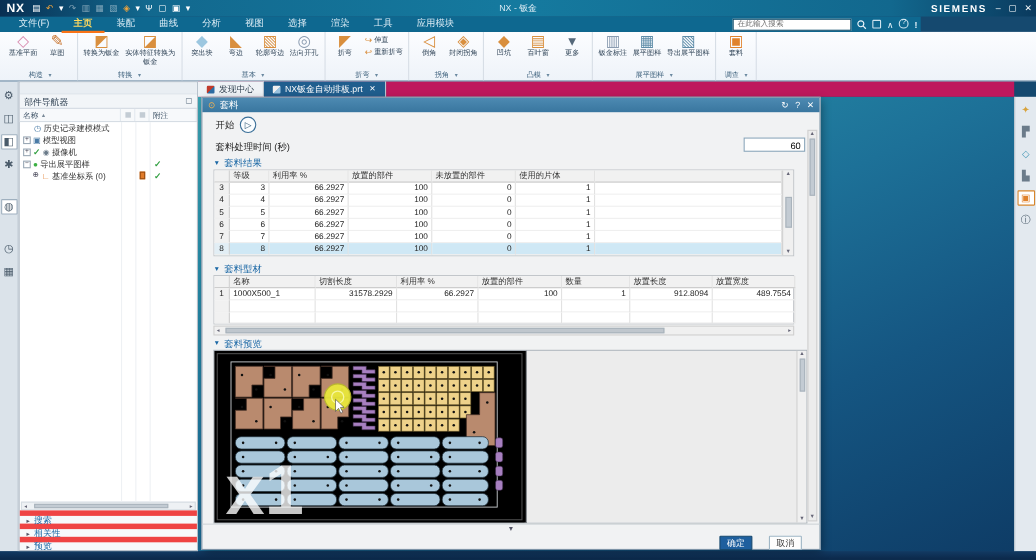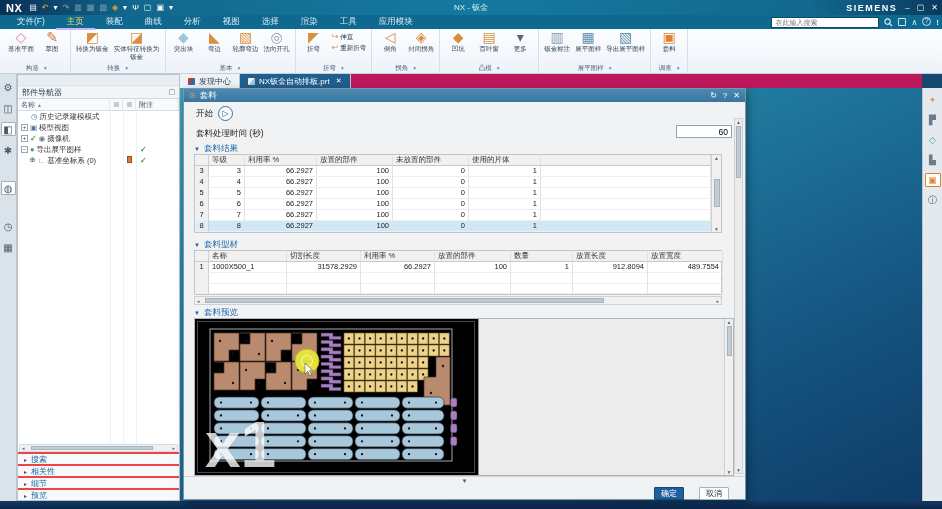--- a/index.html
+++ b/index.html
@@ -13,24 +13,24 @@
 .app-logo{font-weight:bold;font-size:11px;margin:0 7px 0 6px;letter-spacing:.5px}
 .qat{display:flex;align-items:center;gap:5px}
 .qat span{font-size:8px;line-height:15px;cursor:default}
 .qat .dim{opacity:.45}
 .win-title{position:absolute;left:300px;right:300px;text-align:center;font-size:8px;color:#dcecf5;pointer-events:none}
 .tb-right{position:absolute;right:4px;top:0;height:15px;display:flex;align-items:center;gap:8px}
 .brand{font-weight:bold;font-size:9px;letter-spacing:1.5px;color:#fff}
 .winbtns{display:flex;gap:7px;font-size:8px}
 
 
-.menubar{position:absolute;left:0;top:15px;width:942px;height:14px;background:#0e6890;display:flex;align-items:center;z-index:29}
+.menubar{position:absolute;left:0;top:15px;width:837px;height:14px;background:#0e6890;display:flex;align-items:center;z-index:29}
 .menu-items{display:flex;gap:0;margin-left:6px}
 .menu-item{padding:0 11px;font-size:8.5px;color:#dcecf5;line-height:14px;white-space:nowrap}
-.menu-item.active{color:#ffd95e;border-bottom:2px solid #c4b5fd;font-weight:normal}
+.menu-item.active{color:#ffd95e;border-bottom:2px solid #f97316;font-weight:bold}
 .mb-right{position:absolute;right:3px;display:flex;gap:5px}
 .cmd-search{width:108px;height:11px;font-size:7px;border:1px solid #0b4a68;background:#fff;color:#333;padding:0 3px}
 .mb-ico{color:#eaf4fa;font-size:8px;display:inline-flex;align-items:center;justify-content:center}
 .i-corners{width:8px;height:8px;border:1px solid #cfe4ef;border-radius:1px}
 .i-circ{width:9px;height:9px;border:1px solid #cfe4ef;border-radius:50%;font-size:6.5px;line-height:8px;text-align:center}
 
 
 .ribbon{position:absolute;left:0;top:29px;width:942px;height:45px;
  background:linear-gradient(#fcfdff,#eef3f9);border-bottom:1px solid #c3cfdb;display:flex;padding-left:3px;z-index:28}
 .rgroup{display:flex;flex-direction:column;border-right:1px solid #d7dee6;padding:1px 4px 0 4px}
@@ -75,21 +75,21 @@
 .tr-cmt{flex:1;padding-left:4px}
 .exp{display:inline-block;width:7px;height:7px;border:1px solid #9aa8b5;background:#fff;font-size:6px;line-height:5px;text-align:center;color:#445;flex:none}
 .exp.noborder{border:none;background:none;font-size:7px}
 .ni{font-size:7.5px}
 .chk{color:#2e9e3e;font-weight:bold;font-size:8px}
 .badge{display:inline-block;width:5px;height:7px;background:#e07b2a;border:1px solid #9c4f12}
 .vline{position:absolute;top:0;bottom:0;width:1px;background:#eef1f4}
 .nav-hscroll{height:8px;margin:0 1px;background:#eef1f4;border:1px solid #d5dce2;display:flex;align-items:center}
 .nav-hscroll .thumb{height:4px;background:#c3cbd3;border:1px solid #aab4bd;flex:0 0 78%;margin-left:4px}
 .sarrow{font-size:5px;color:#667;padding:0 2px}
-.nav-section{height:12px;border-top:2px solid #ef4444;background:#f7f9fb;display:flex;align-items:center;gap:4px;padding-left:6px;font-size:8px;color:#1a67a5}
+.nav-section{height:12px;border-top:5px solid #ef4444;background:#f7f9fb;display:flex;align-items:center;gap:4px;padding-left:6px;font-size:8px;color:#1a67a5}
 .nav-section .arr{font-size:6px;color:#556}
 
 
 .graphics{position:absolute;left:180px;top:88px;width:742px;height:413px;
  background:linear-gradient(155deg,#3aa3b2 0%,#2589a6 22%,#1d7198 45%,#155682 70%,#0e3c66 100%)}
 .rightstrip{position:absolute;right:0;top:88px;width:20px;height:413px;background:#e3e9ef;border-left:1px solid #bcc6cf;
  display:flex;flex-direction:column;align-items:center;padding-top:5px;gap:6px;z-index:22}
 .rs-ico{width:16px;height:14px;display:flex;align-items:center;justify-content:center;font-size:9px}
 .rs-ico.sel{background:#fff;border:1px solid #d8862c;border-radius:1px}
 
@@ -457,24 +457,20 @@
       <span class="sarrow" style="margin-left:auto">▸</span>
     </div>
     <div id="nav-sections">
         <div class="nav-section">
           <span class="arr">▸</span>
           <span>搜索</span>
         </div>
         <div class="nav-section">
           <span class="arr">▸</span>
           <span>相关性</span>
-        </div>
-        <div class="nav-section">
-          <span class="arr">▸</span>
-          <span>细节</span>
         </div>
         <div class="nav-section">
           <span class="arr">▸</span>
           <span>预览</span>
         </div>
       </div>
   </div>
 
   <div class="graphics"></div>
 

